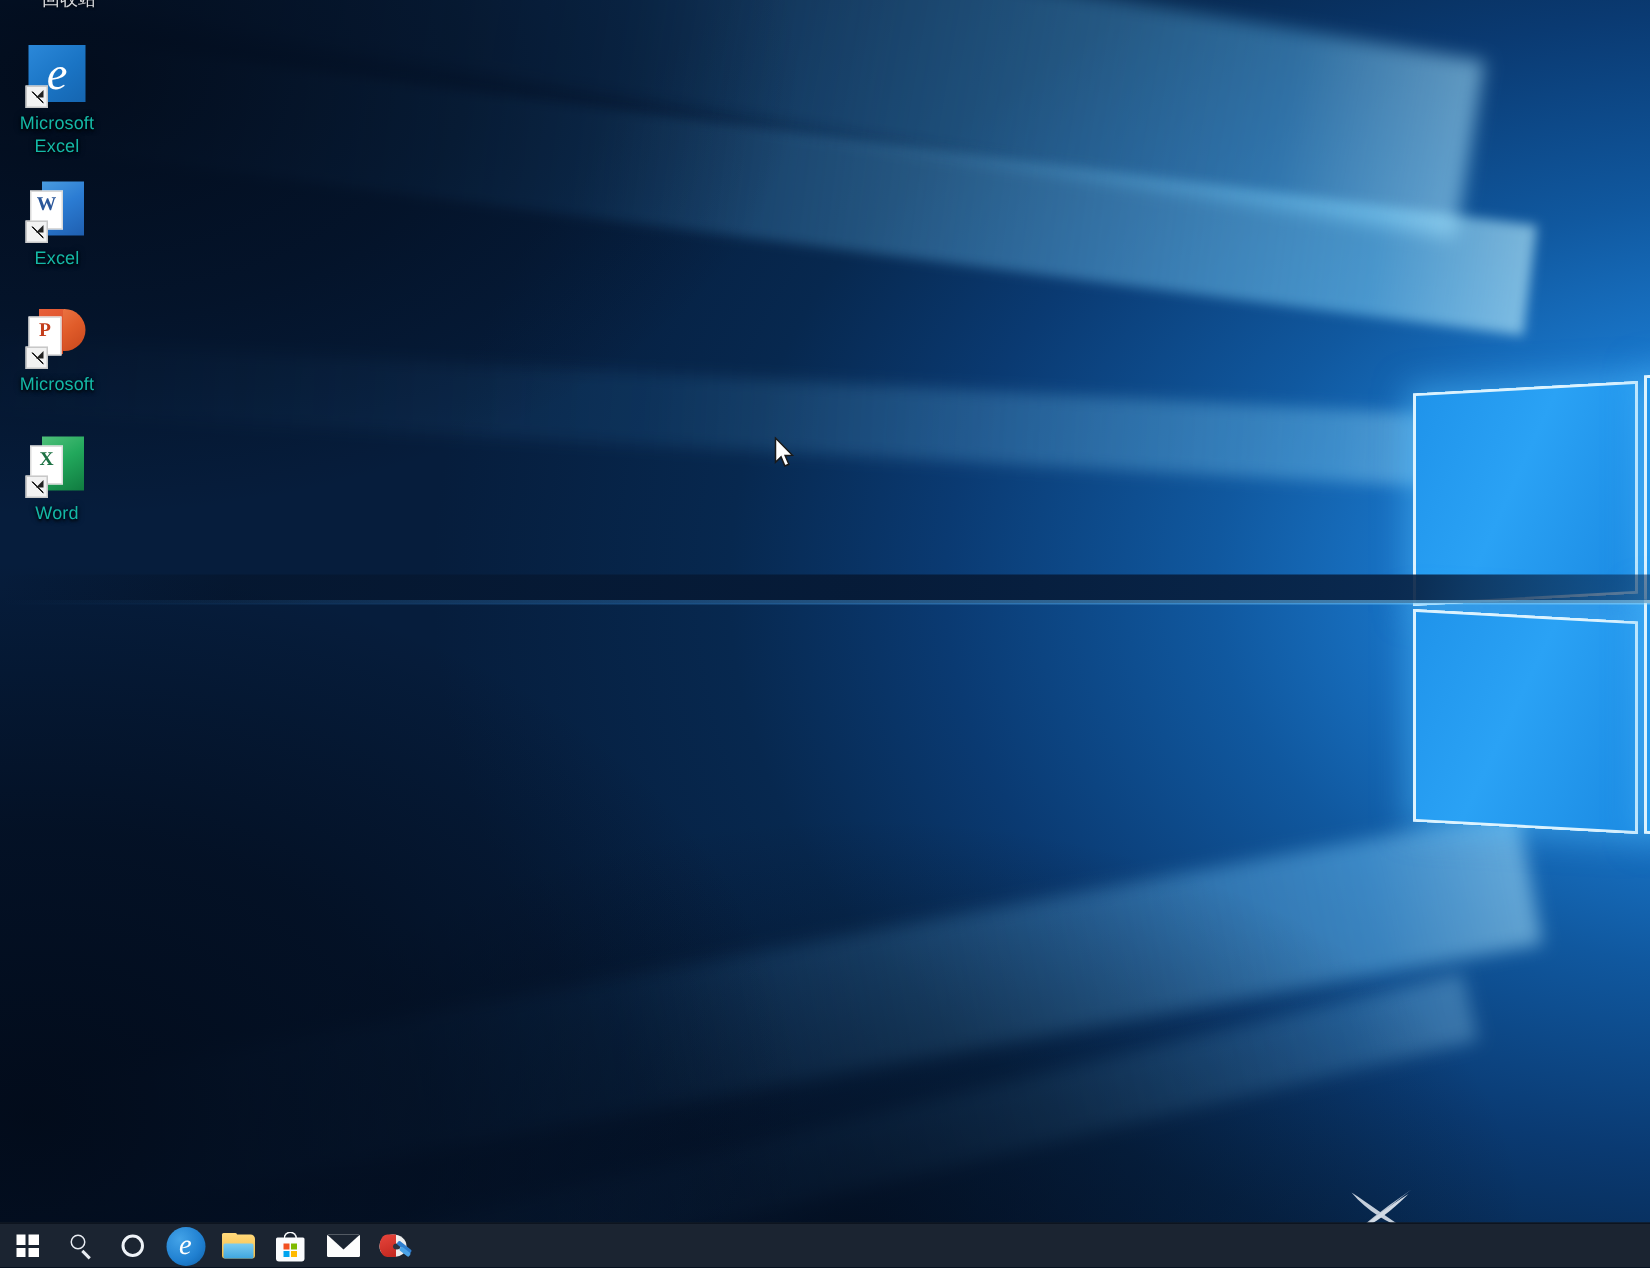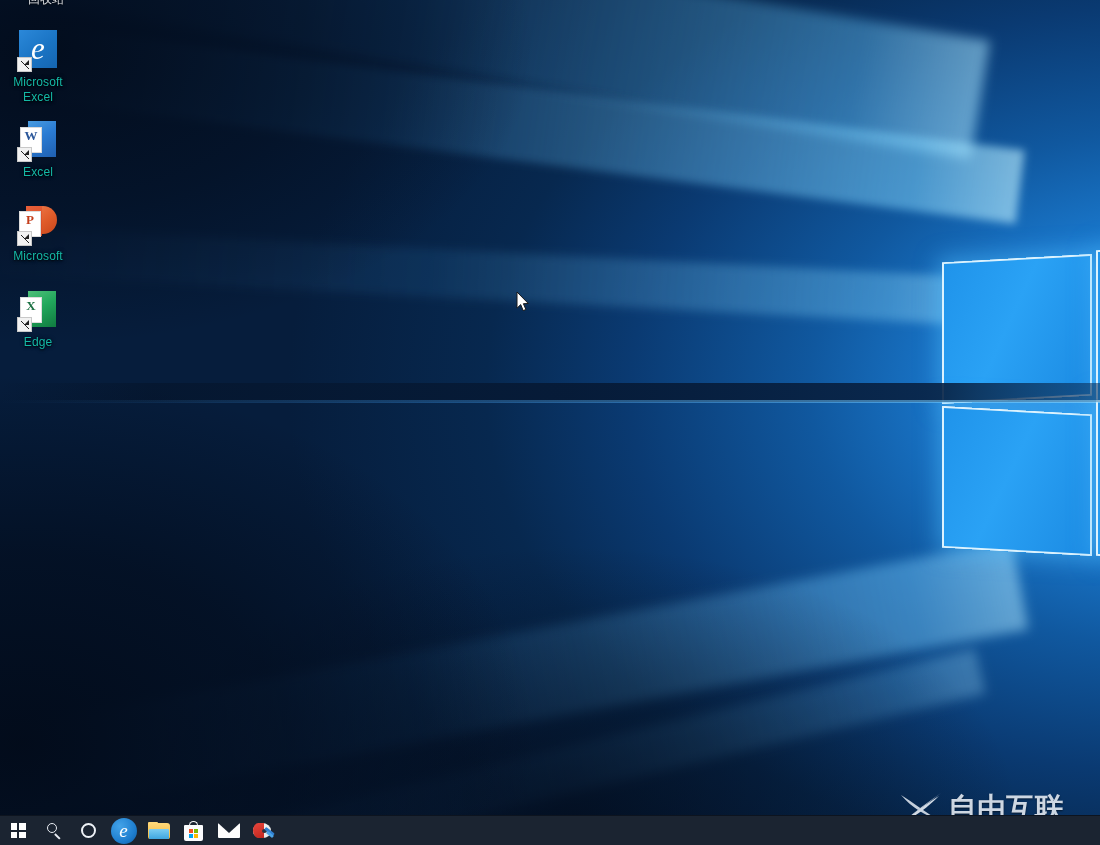--- a/index.html
+++ b/index.html
@@ -610,38 +610,37 @@
     <div class="desk-icon" style="top:288px;">
       <div class="glyph">
         <div class="ico-xls">
           <div class="body"></div>
           <div class="tile">
               <span>X</span>
             </div>
         </div>
         <div class="shortcut-badge"></div>
       </div>
-      <div class="label">Edge</div>
+      <div class="label">Word</div>
     </div>
 
   </div>
 
   <div class="cursor">
     <svg width="14" height="22" viewBox="0 0 14 22">
       <path d="M1,1 L1,17.2 L4.7,13.6 L7.2,19.6 L9.9,18.5 L7.4,12.7 L12.3,12.5 Z" fill="#ffffff" stroke="#1a1a1a" stroke-width="1"></path>
     </svg>
   </div>
 
   <div class="watermark">
     <svg width="46" height="34" viewBox="0 0 46 34">
       <path d="M3,4 C14,11 26,20 40,29 C27,24 14,17 3,4 Z" fill="#dfe6ef"></path>
       <path d="M43,2 C30,11 16,21 4,32 C15,24 30,12 43,2 Z" fill="#cfd8e4"></path>
       <path d="M7,30 C16,22 28,13 41,5 C30,16 18,25 7,30 Z" fill="#eef3f9"></path>
     </svg>
-    <span class="wm-text">自由互联</span>
   </div>
 
   <div class="taskbar">
 
     <div class="tb-item tb-start">
       <div class="start-grid">
         <i></i>
           <i></i>
           <i></i>
           <i></i>

